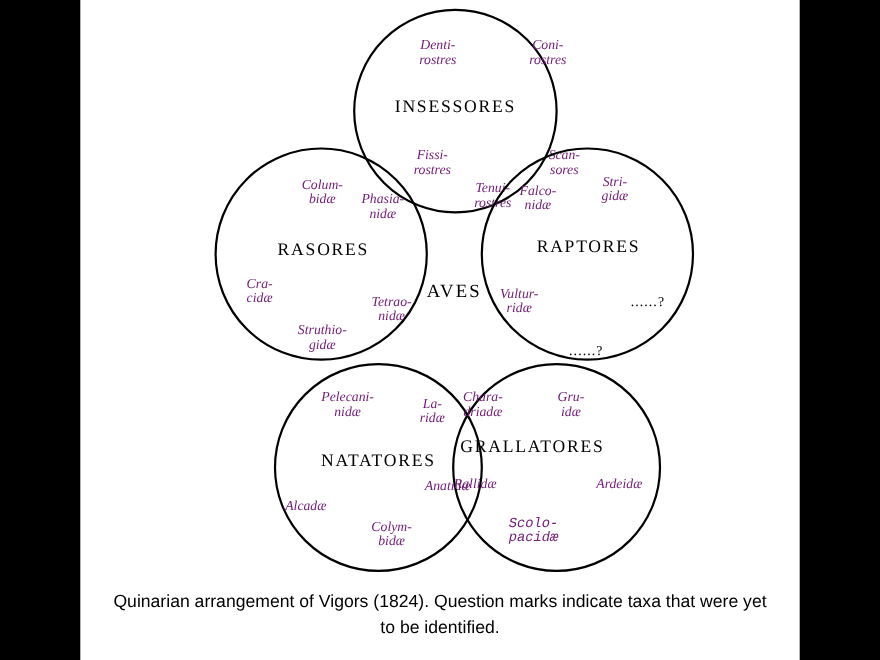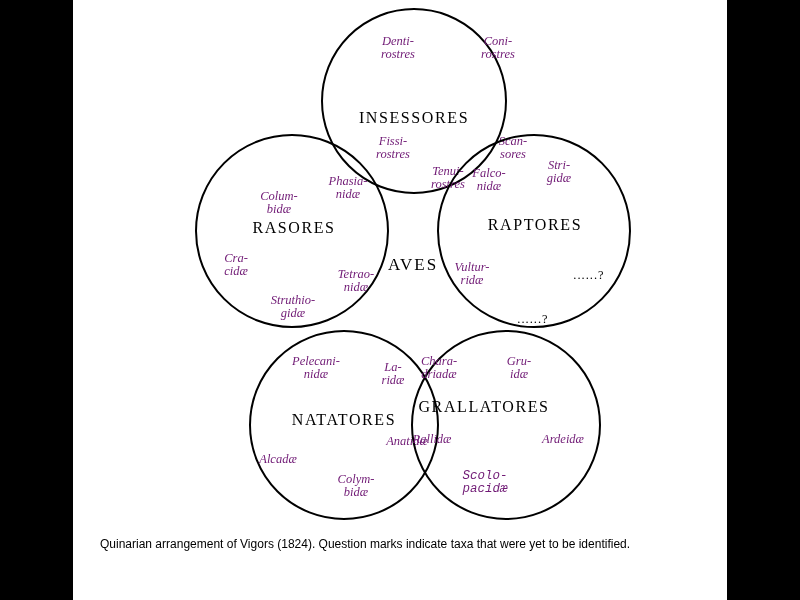--- a/index.html
+++ b/index.html
@@ -72,48 +72,49 @@
     white-space: nowrap;
     transform: translate(-50%, -50%);
     letter-spacing: 1px;
   }
   #caption {
     position: absolute;
     left: 50%;
     transform: translateX(-50%);
     top: 536px;
     width: 600px;
+    text-align: center;
     font-family: "Liberation Sans", sans-serif;
-    font-size: 12px;
+    font-size: 16px;
     line-height: 1.45;
     color: #000000;
   }
 </style>
 </head>
 <body>
 
 <div id="stage">
   <div id="canvas">
 
     <div class="circle" style="left:248px; top:8px; width:186px; height:186px;"></div>
-    <div class="grp-label" style="left:341px; top:98px;margin-top:20px;">INSESSORES</div>
+    <div class="grp-label" style="left:341px; top:98px;">INSESSORES</div>
     <div class="taxon" style="left:325px; top:48px;">Denti-
 rostres</div>
     <div class="taxon" style="left:425px; top:48px;">Coni-
 rostres</div>
     <div class="taxon" style="left:320px; top:148px;">Fissi-
 rostres</div>
     <div class="taxon" style="left:440px; top:148px;">Scan-
 sores</div>
     <div class="taxon" style="left:375px; top:178px;">Tenui-
 rostres</div>
 
     <div class="circle" style="left:122px; top:134px; width:194px; height:194px;"></div>
     <div class="grp-label" style="left:221px; top:228px;">RASORES</div>
-    <div class="taxon" style="left:206px; top:175px;margin-top:28px;">Colum-
+    <div class="taxon" style="left:220px; top:175px;">Colum-
 bidæ</div>
     <div class="taxon" style="left:275px; top:188px;">Phasia-
 nidæ</div>
     <div class="taxon" style="left:163px; top:265px;">Cra-
 cidæ</div>
     <div class="taxon" style="left:283px; top:281px;">Tetrao-
 nidæ</div>
     <div class="taxon" style="left:220px; top:307px;">Struthio-
 gidæ</div>
 

